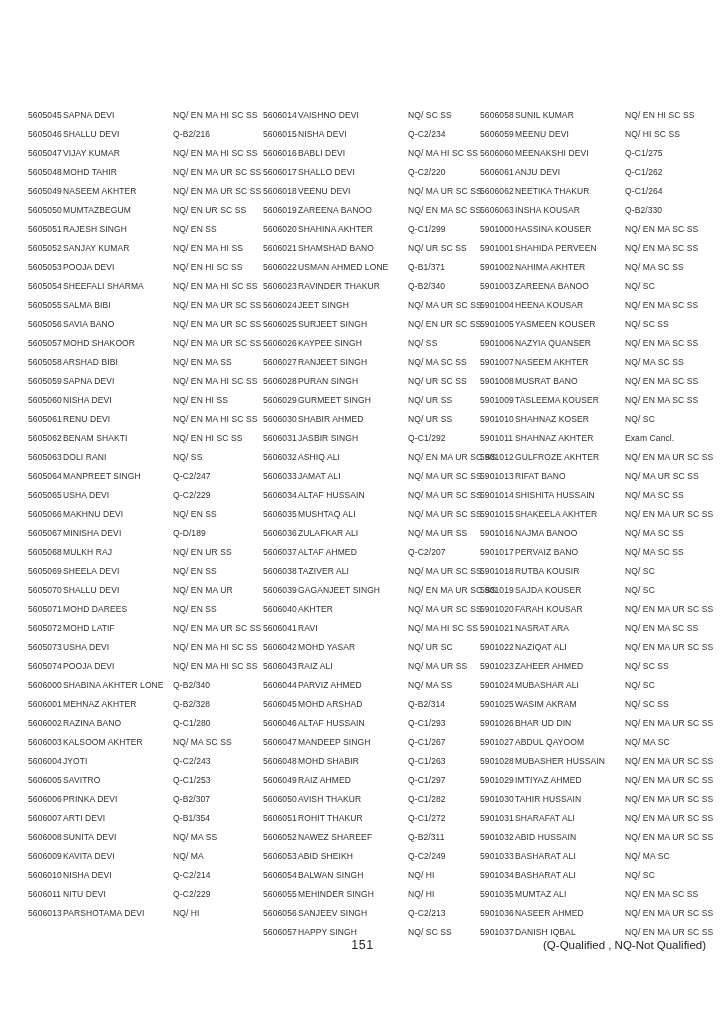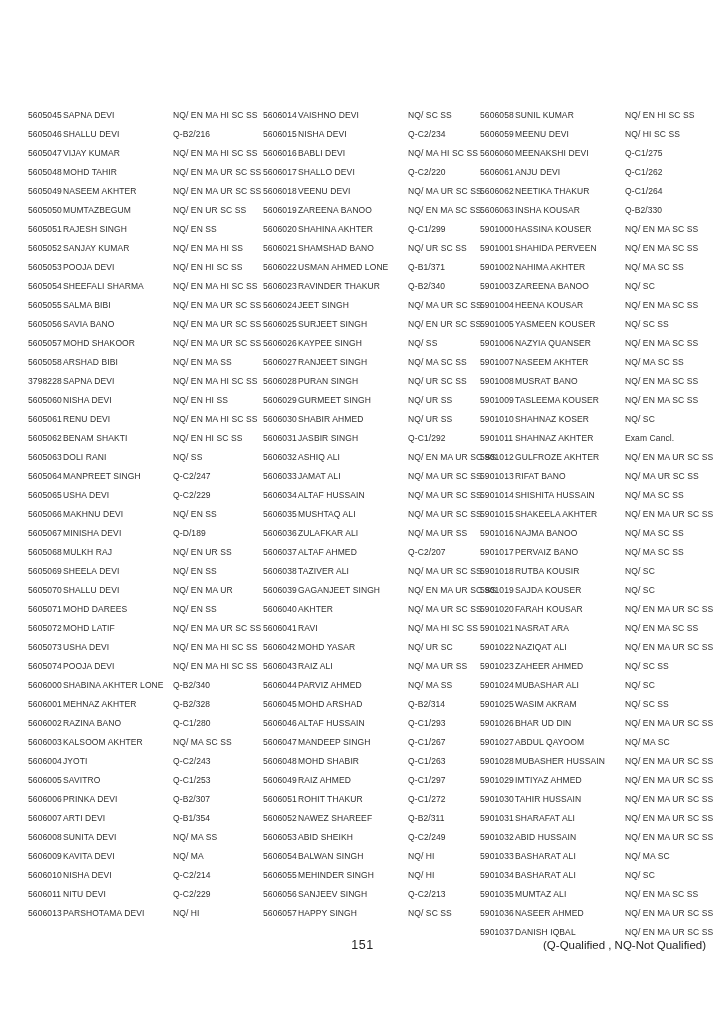--- a/index.html
+++ b/index.html
@@ -139,21 +139,21 @@
           <span class="roll">5605057</span>
           <span class="name">MOHD SHAKOOR</span>
           <span class="status">NQ/ EN MA UR SC SS</span>
         </div>
         <div class="row">
           <span class="roll">5605058</span>
           <span class="name">ARSHAD BIBI</span>
           <span class="status">NQ/ EN MA SS</span>
         </div>
         <div class="row">
-          <span class="roll">3798228</span>
+          <span class="roll">5605059</span>
           <span class="name">SAPNA DEVI</span>
           <span class="status">NQ/ EN MA HI SC SS</span>
         </div>
         <div class="row">
           <span class="roll">5605060</span>
           <span class="name">NISHA DEVI</span>
           <span class="status">NQ/ EN HI SS</span>
         </div>
         <div class="row">
           <span class="roll">5605061</span>
@@ -464,20 +464,25 @@
         </div>
         <div class="row">
           <span class="roll">5606048</span>
           <span class="name">MOHD SHABIR</span>
           <span class="status">Q-C1/263</span>
         </div>
         <div class="row">
           <span class="roll">5606049</span>
           <span class="name">RAIZ AHMED</span>
           <span class="status">Q-C1/297</span>
+        </div>
+        <div class="row">
+          <span class="roll">5606050</span>
+          <span class="name">AVISH THAKUR</span>
+          <span class="status">Q-C1/282</span>
         </div>
         <div class="row">
           <span class="roll">5606051</span>
           <span class="name">ROHIT THAKUR</span>
           <span class="status">Q-C1/272</span>
         </div>
         <div class="row">
           <span class="roll">5606052</span>
           <span class="name">NAWEZ SHAREEF</span>
           <span class="status">Q-B2/311</span>

